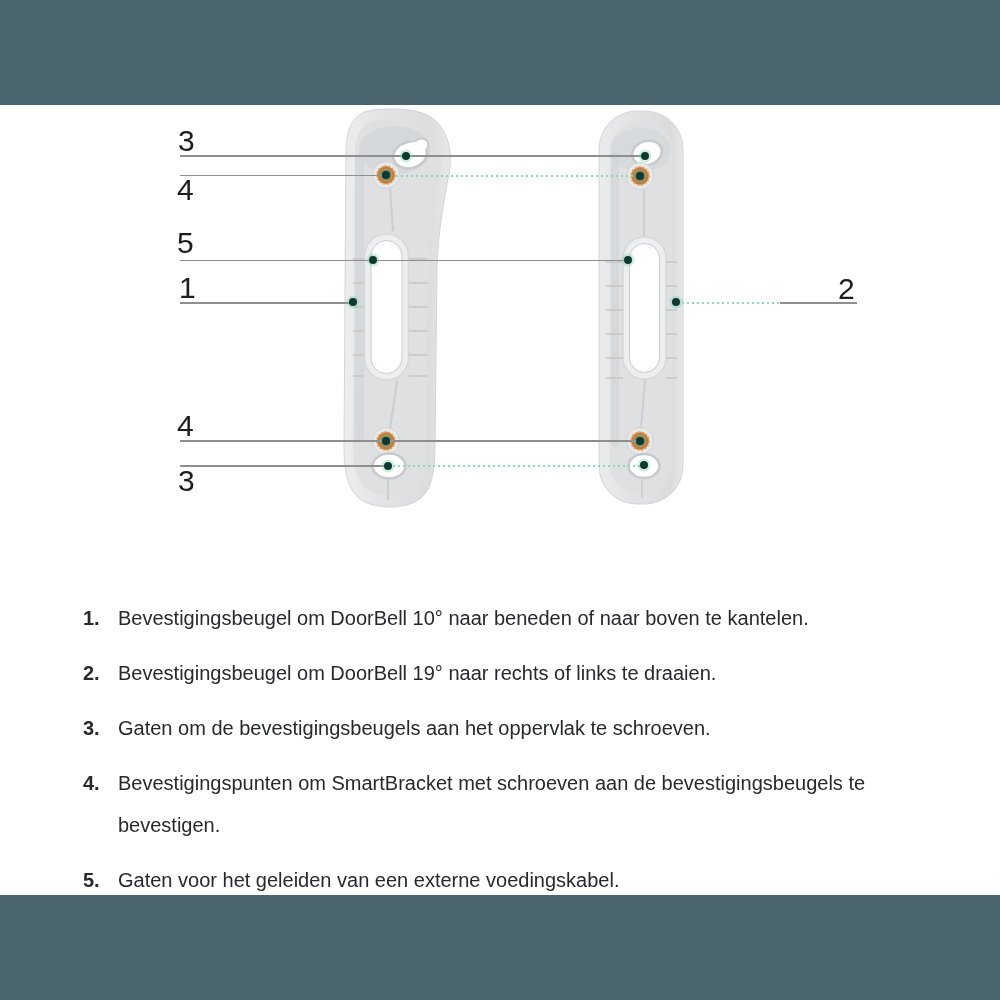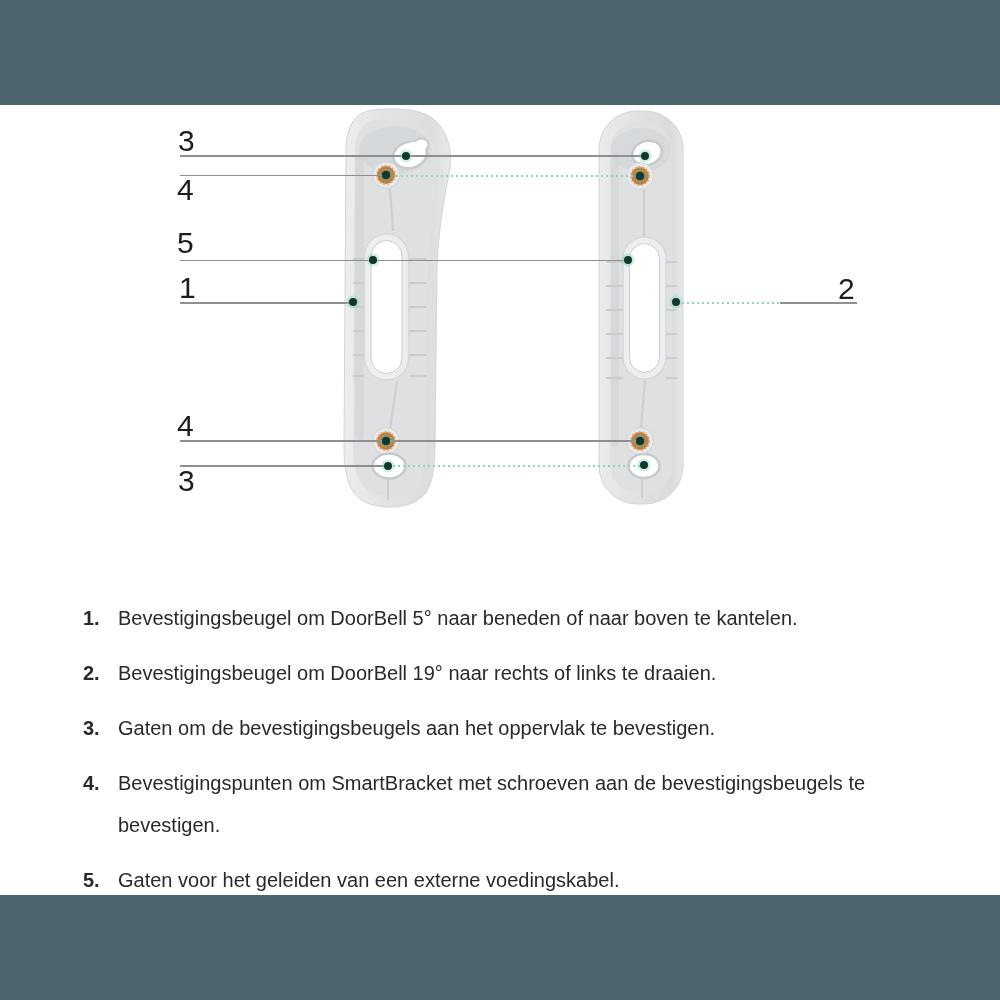--- a/index.html
+++ b/index.html
@@ -203,29 +203,29 @@
   <div class="clabel" style="left:177px;top:228px;">5</div>
   <div class="clabel" style="left:179px;top:273px;">1</div>
   <div class="clabel" style="left:838px;top:274px;">2</div>
   <div class="clabel" style="left:177px;top:411px;">4</div>
   <div class="clabel" style="left:178px;top:466px;">3</div>
 </div>
 
 <div id="legend">
   <div class="legend-item">
     <span class="legend-num">1.</span>
-    <span class="legend-text">Bevestigingsbeugel om DoorBell 5° naar beneden of naar boven te kantelen.</span>
+    <span class="legend-text">Bevestigingsbeugel om DoorBell 10° naar beneden of naar boven te kantelen.</span>
   </div>
   <div class="legend-item">
     <span class="legend-num">2.</span>
     <span class="legend-text">Bevestigingsbeugel om DoorBell 19° naar rechts of links te draaien.</span>
   </div>
   <div class="legend-item">
     <span class="legend-num">3.</span>
-    <span class="legend-text">Gaten om de bevestigingsbeugels aan het oppervlak te bevestigen.</span>
+    <span class="legend-text">Gaten om de bevestigingsbeugels aan het oppervlak te schroeven.</span>
   </div>
   <div class="legend-item">
     <span class="legend-num">4.</span>
     <span class="legend-text">Bevestigingspunten om SmartBracket met schroeven aan de bevestigingsbeugels te bevestigen.</span>
   </div>
   <div class="legend-item">
     <span class="legend-num">5.</span>
     <span class="legend-text">Gaten voor het geleiden van een externe voedingskabel.</span>
   </div>
 </div>

